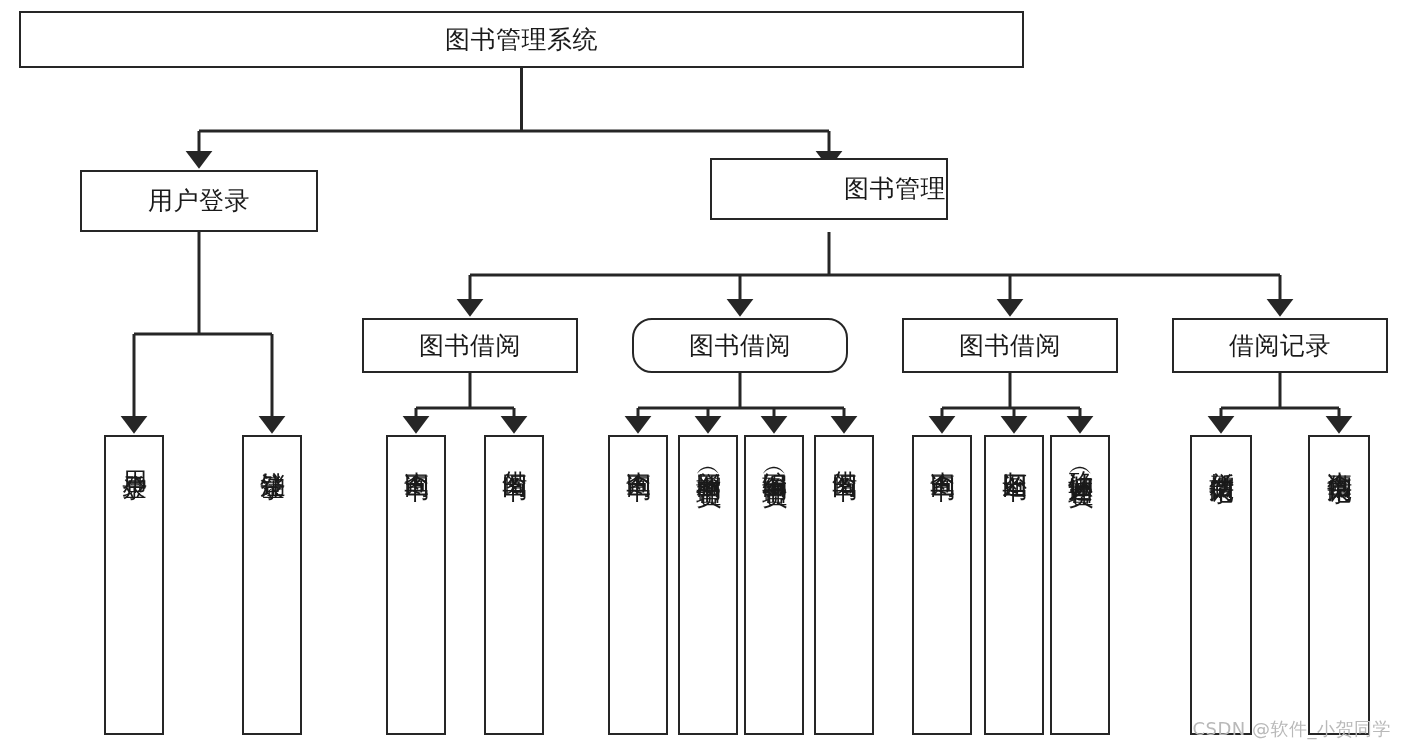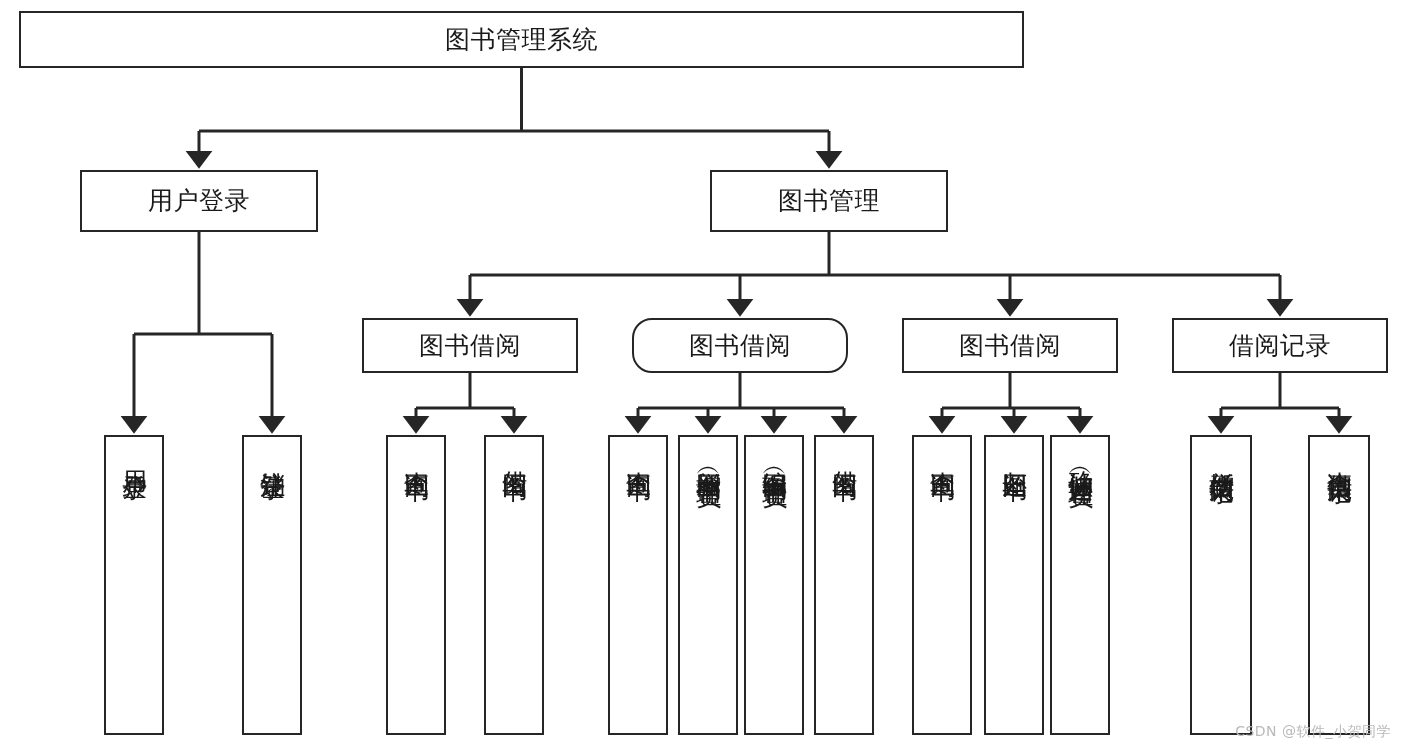--- a/index.html
+++ b/index.html
@@ -53,21 +53,21 @@
     text-orientation: upright;
     font-size: 25px;
     line-height: 1.05;
     letter-spacing: 2px;
     white-space: nowrap;
   }
   #watermark {
     position: absolute;
     right: 14px;
     bottom: 6px;
-    font-size: 14px;
+    font-size: 18px;
     color: #b9b9b9;
     letter-spacing: 0.5px;
     white-space: nowrap;
     pointer-events: none;
   }
 </style>
 </head>
 <body>
 
 <div id="diagram-root">
@@ -122,21 +122,21 @@
     </g>
   </svg>
 
   <div class="node horiz" style="left: 19px; top: 11px; width: 1005px; height: 57px;">
     <span class="node-label">图书管理系统</span>
   </div>
 
   <div class="node horiz" style="left: 80px; top: 170px; width: 238px; height: 62px;">
     <span class="node-label">用户登录</span>
   </div>
-  <div class="node horiz" style="left: 710px; top: 170px; width: 238px; height: 62px;">
+  <div class="node horiz" style="left: 710px; top: 158px; width: 238px; height: 62px; justify-content: flex-end;">
     <span class="node-label">图书管理</span>
   </div>
 
   <div class="node horiz" style="left: 362px; top: 318px; width: 216px; height: 55px;">
     <span class="node-label">图书借阅</span>
   </div>
   <div class="node horiz" style="left: 632px; top: 318px; width: 216px; height: 55px; border-radius: 20px;">
     <span class="node-label">图书借阅</span>
   </div>
   <div class="node horiz" style="left: 902px; top: 318px; width: 216px; height: 55px;">

